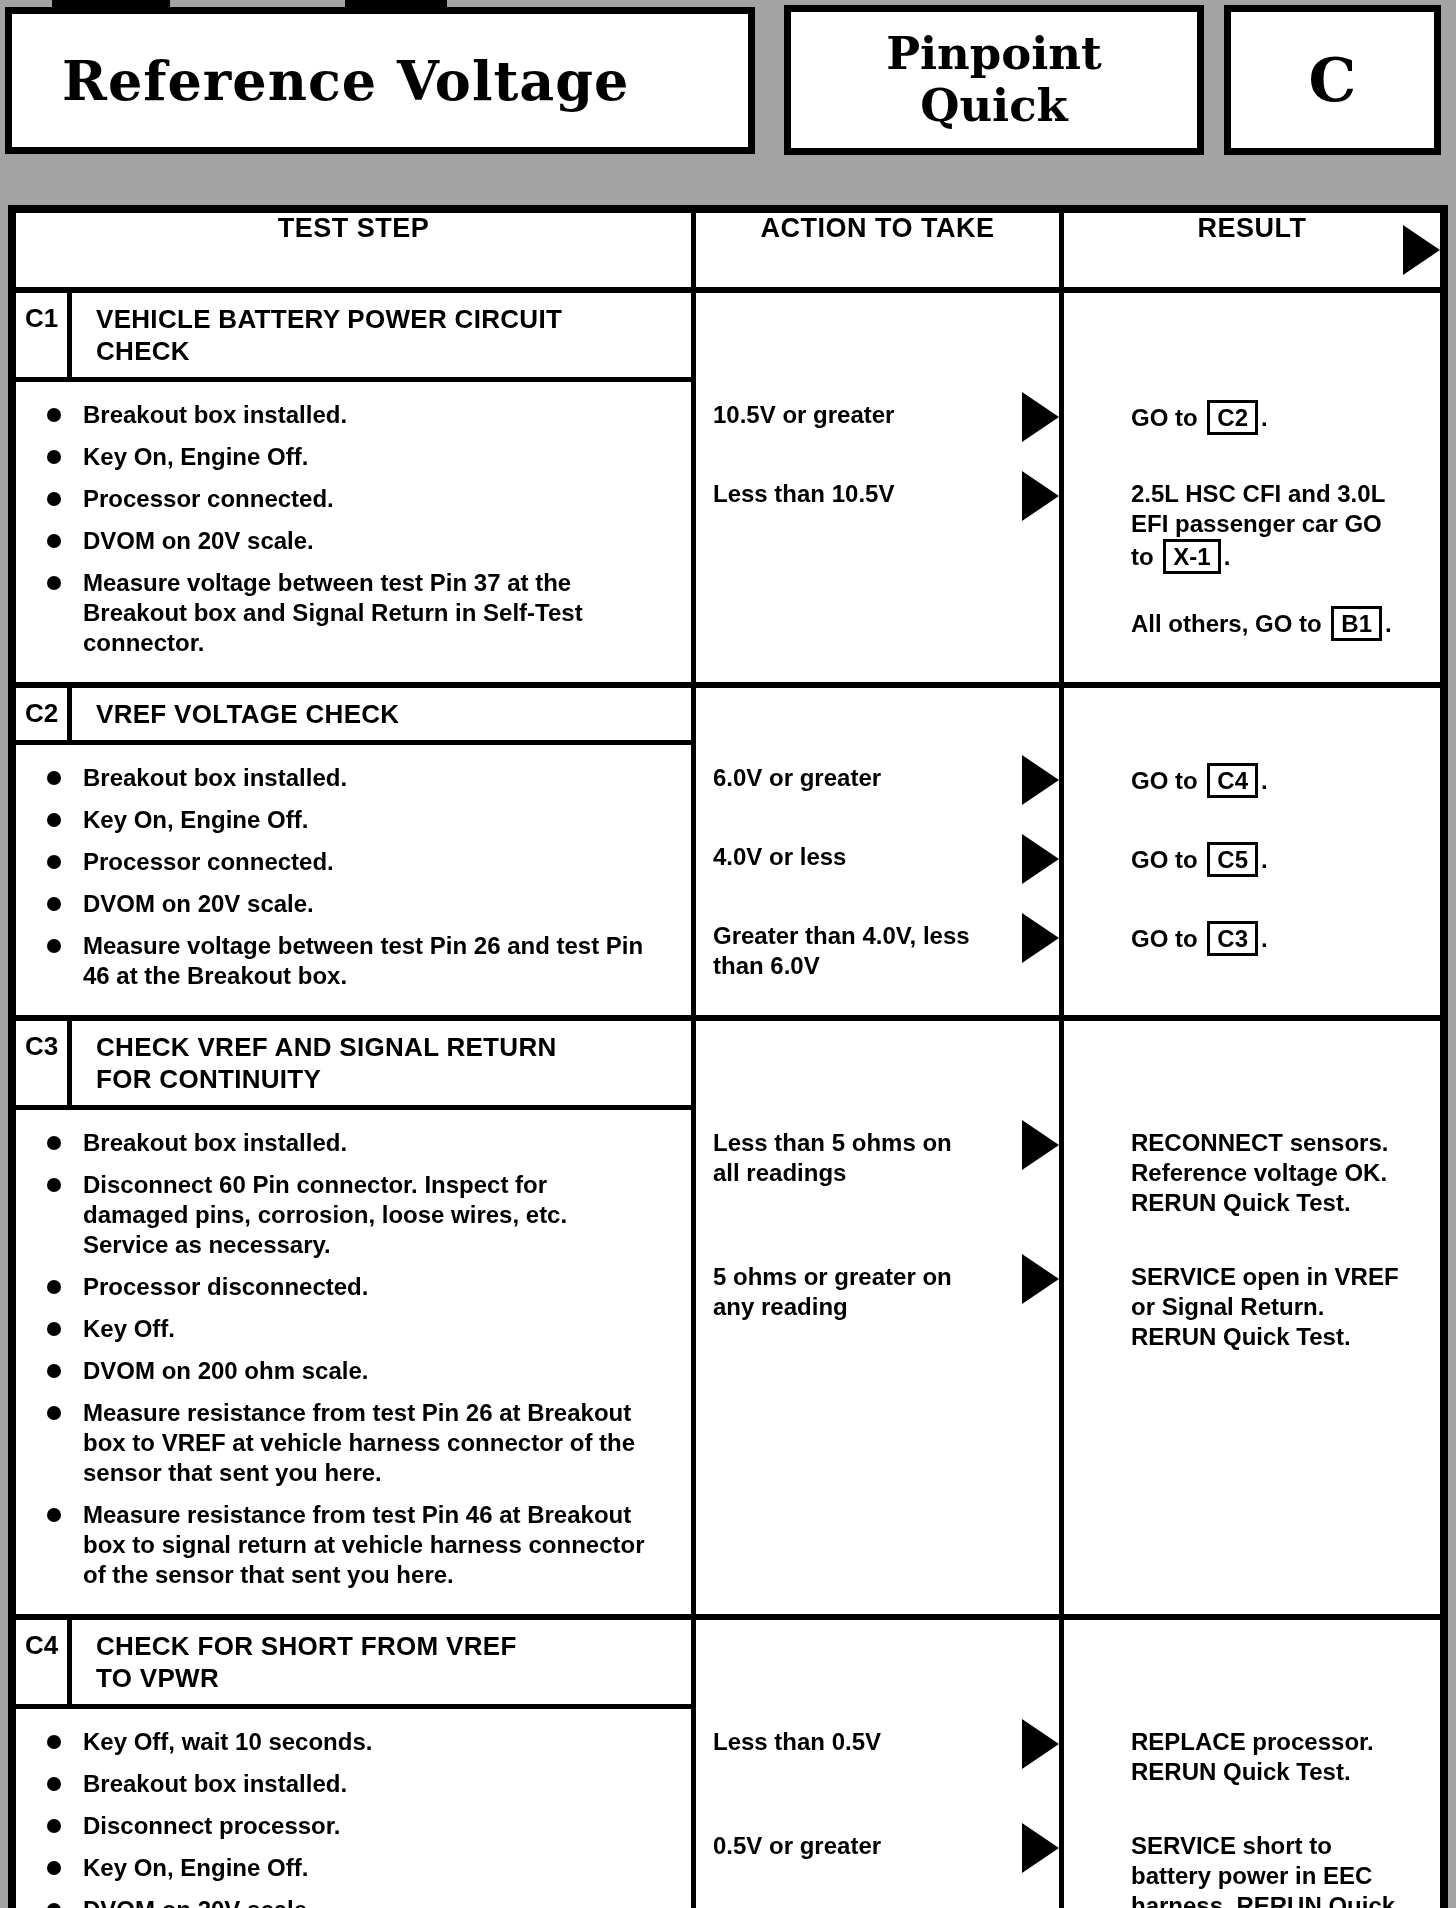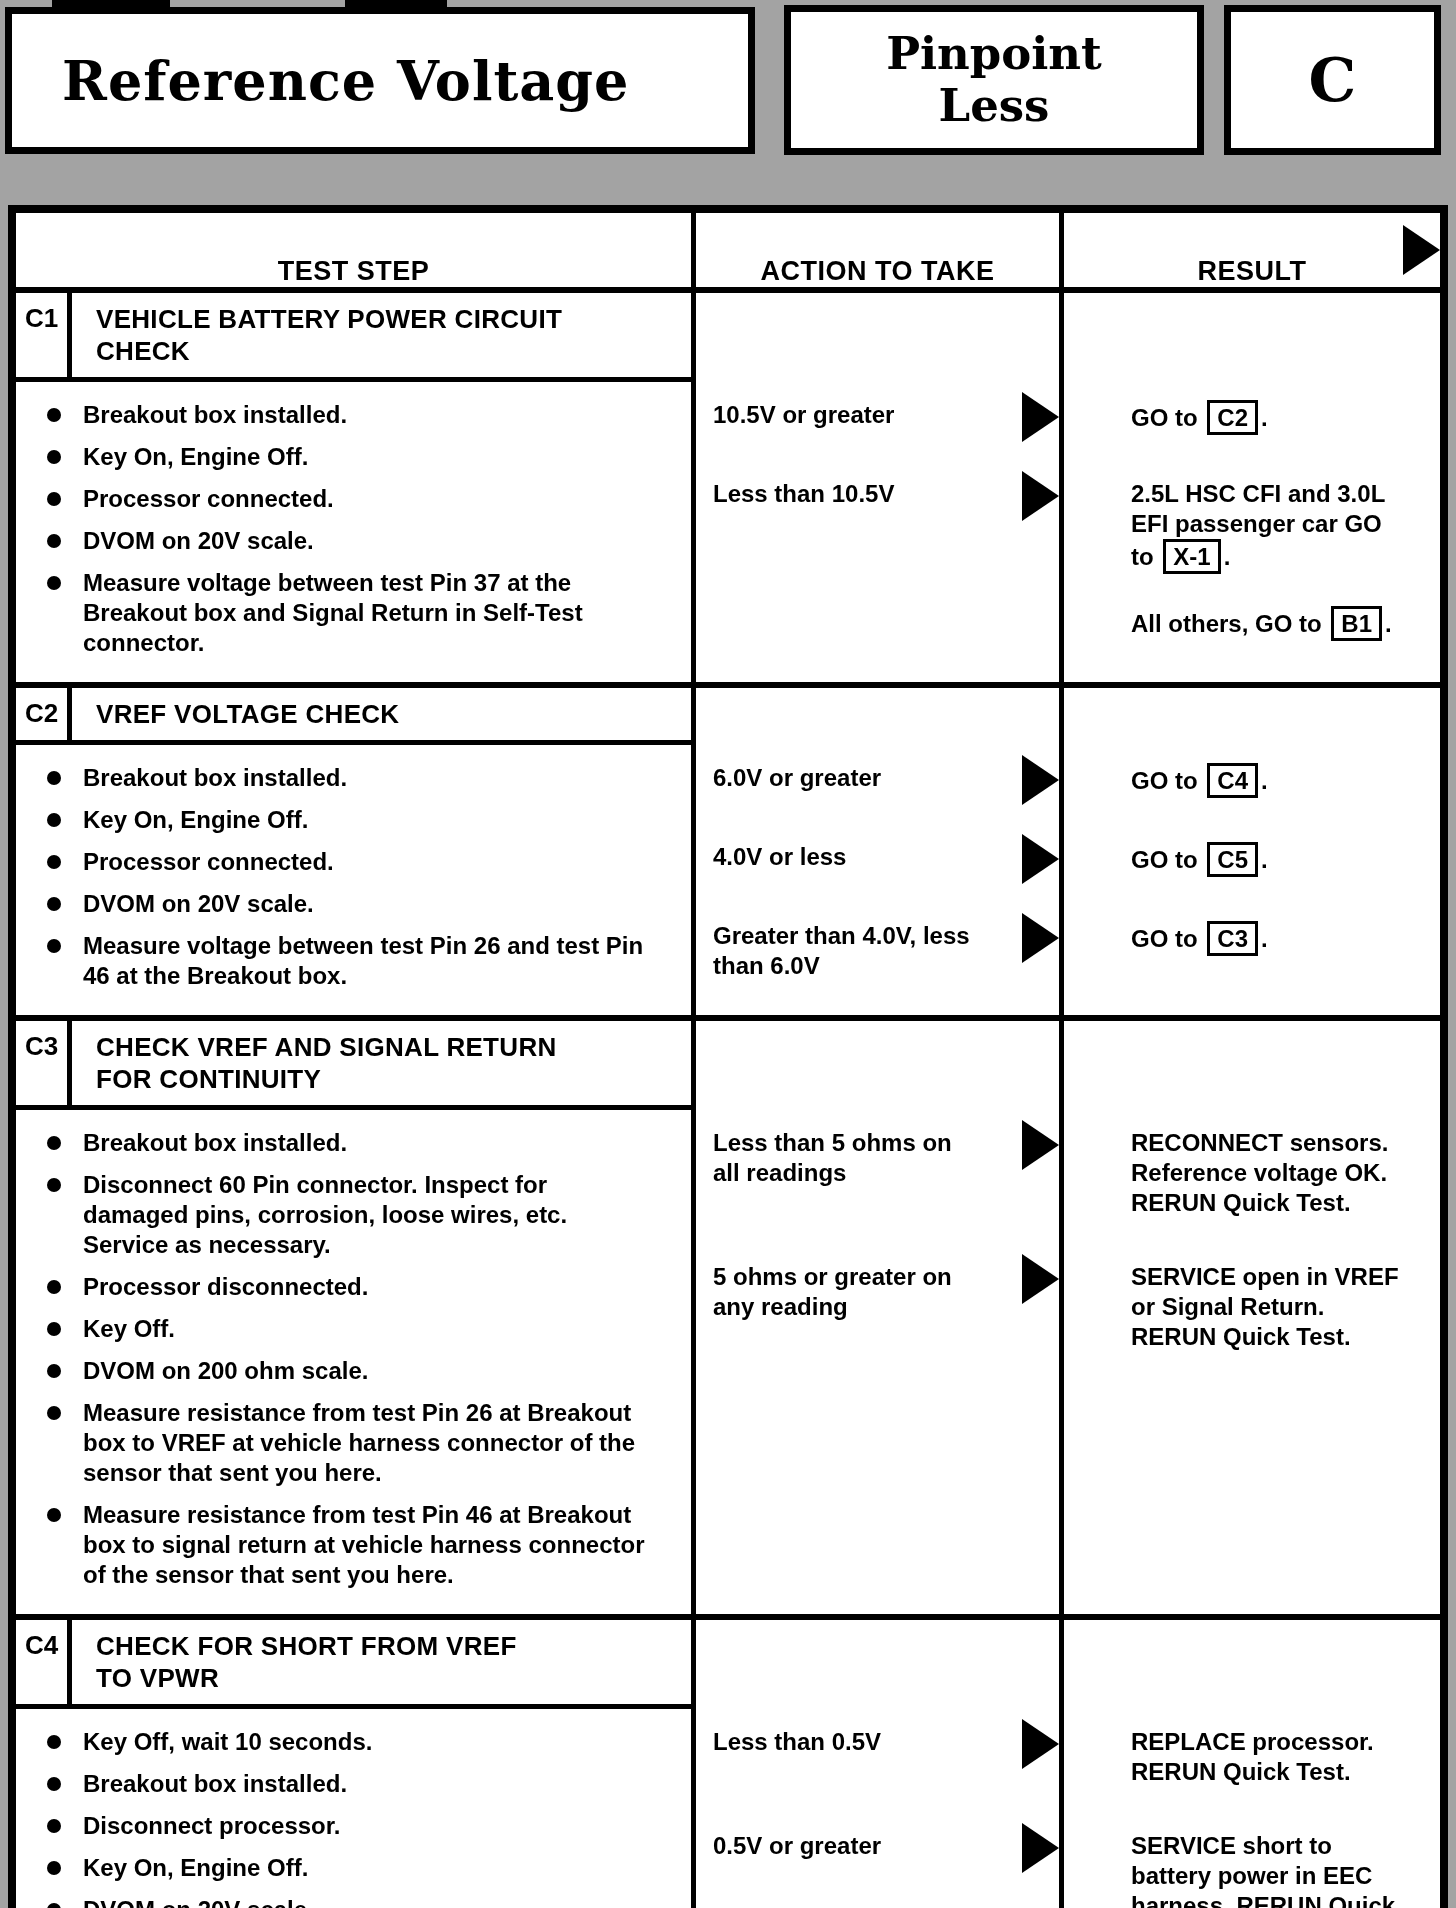--- a/index.html
+++ b/index.html
@@ -31,21 +31,21 @@
   .letter-box { left: 1224px; top: 5px; width: 217px; height: 150px;
     display: flex; align-items: center; justify-content: center;
     font-family: "DejaVu Serif", serif; font-weight: 700; font-size: 60px; }
 
   
   .pp-table { position: absolute; left: 8px; top: 205px; width: 1440px;
     border: 8px solid #000; background: #fff; }
 
   .thead { display: grid; grid-template-columns: 675px 368px 1fr; height: 80px;
     border-bottom: 6px solid #000; }
-  .th { position: relative; display: flex; align-items: flex-end; justify-content: center;
+  .th { position: relative; display: flex; align-items: flex-start; justify-content: center;
     font-size: 27px; font-weight: 700; letter-spacing: .5px; }
   .th-result, .th-action { border-left: 5px solid #000; }
 
   .arrow { width: 0; height: 0;
     border-top: 25px solid transparent; border-bottom: 25px solid transparent;
     border-left: 37px solid #000; }
   .head-arrow { position: absolute; right: 0; top: 50%; transform: translateY(-50%); }
 
   .pp-section { position: relative; display: grid; grid-template-columns: 675px 1fr;
     grid-template-rows: auto auto; border-bottom: 6px solid #000; }
@@ -86,21 +86,21 @@
 <div class="page">
   <div class="artifact artifact-1"></div>
   <div class="artifact artifact-2"></div>
 
   <header>
     <div class="hbox title-box">
       <span class="title-text">Reference Voltage</span>
     </div>
     <div class="hbox pinpoint-box">
       <span>Pinpoint</span>
-      <span>Less</span>
+      <span>Quick</span>
     </div>
     <div class="hbox letter-box">
       <span>C</span>
     </div>
   </header>
 
   <div class="pp-table">
     <div class="thead">
       <div class="th th-step">
         <span>TEST STEP</span>

